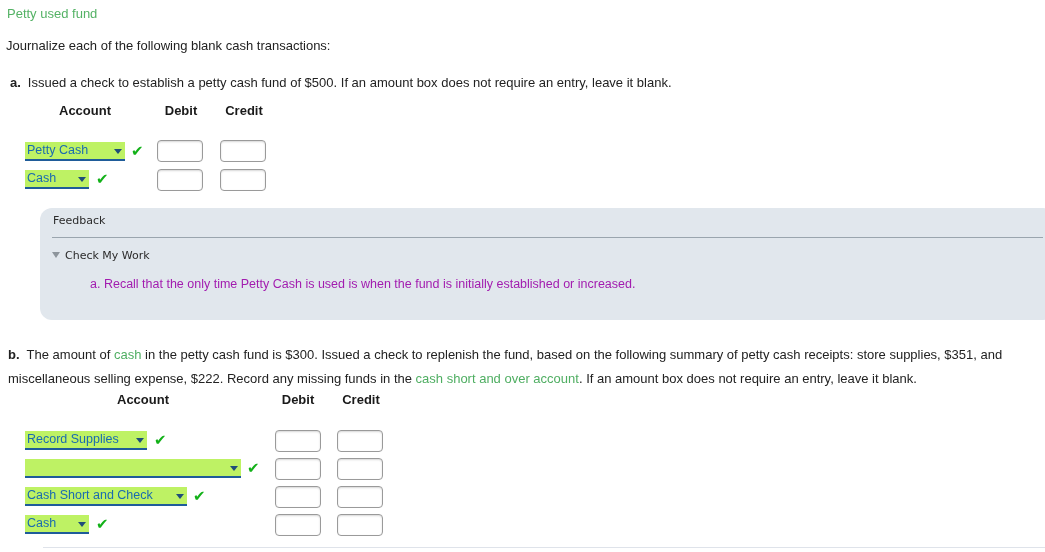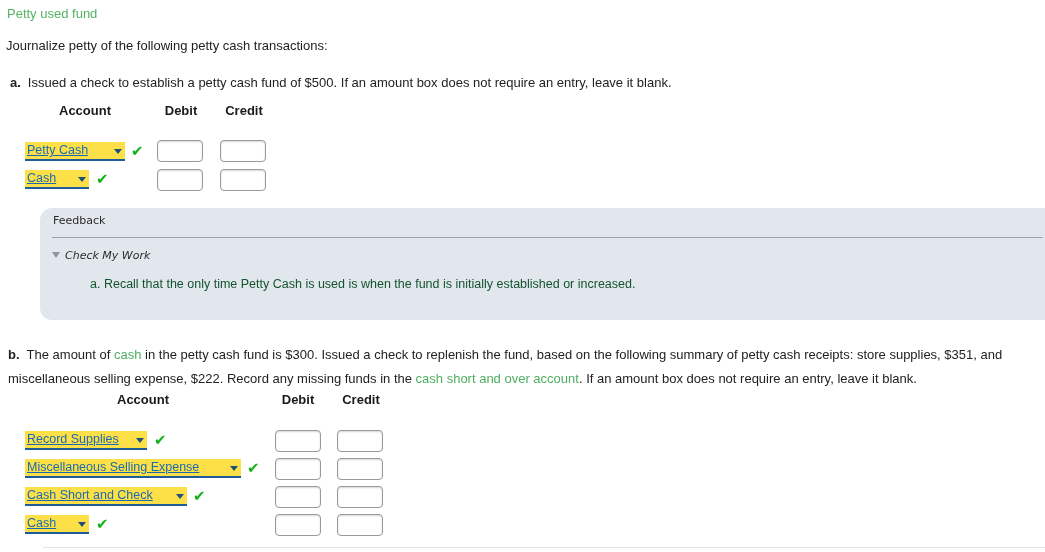--- a/index.html
+++ b/index.html
@@ -73,27 +73,26 @@
     color: #1a1a1a;
     text-align: center;
   }
 
   
   .acct-select {
     position: absolute;
     height: 19px;
     border: none;
     border-bottom: 2px solid #1f5c99;
-    background: #fde047;
+    background: #bef264;
     color: #1a6bb0;
     font-family: "Liberation Sans", sans-serif;
     font-size: 12.5px;
     padding: 0 16px 0 2px;
     line-height: 17px;
-    text-decoration: underline;
     text-decoration-color: #1a6bb0;
     white-space: nowrap;
     overflow: hidden;
     cursor: pointer;
   }
   .acct-select .caret {
     position: absolute;
     right: 3px;
     top: 7px;
     width: 0;
@@ -158,60 +157,59 @@
   }
   .cmw {
     position: absolute;
     left: 12px;
     top: 41px;
     font-size: 11px;
     color: #2b2b2b;
     font-family: "DejaVu Sans", sans-serif;
     cursor: pointer;
     white-space: nowrap;
-    font-style: italic;
   }
   .cmw .tri {
     display: inline-block;
     width: 0; height: 0;
     border-left: 4.5px solid transparent;
     border-right: 4.5px solid transparent;
     border-top: 6px solid #8d959c;
     vertical-align: middle;
     margin-right: 5px;
     position: relative;
     top: -1px;
   }
   .fb-body {
     position: absolute;
     left: 50px;
     top: 69px;
     font-size: 12.5px;
-    color: #14532d;
+    color: #a21caf;
     white-space: nowrap;
   }
 
   
   .bottom-rule {
     position: absolute;
     left: 43px;
     top: 547px;
     width: 1002px;
     height: 1px;
     background: #dfe3ea;
   }
 </style>
 </head>
 <body>
 
 <div class="page">
 
   <div class="qtitle">Petty used fund</div>
 
-  <div class="intro">Journalize petty of the following petty cash transactions:</div>
+  <div class="intro">Journalize each of the following blank cash transactions:</div>
 
   <div class="part-a">
     <span class="plabel">a.</span><span>Issued a check to establish a petty cash fund of $500. If an amount box does not require an entry, leave it blank.</span>
   </div>
 
   <div class="jhead" style="left:38px; top:103px; width:94px;">Account</div>
   <div class="jhead" style="left:155px; top:103px; width:52px;">Debit</div>
   <div class="jhead" style="left:218px; top:103px; width:52px;">Credit</div>
 
   <div class="acct-select" style="left:25px; top:142px; width:100px;">
@@ -249,21 +247,20 @@
 
   <div class="acct-select" style="left:25px; top:431px; width:122px;">
     <span>Record Supplies</span>
     <span class="caret"></span>
   </div>
   <div class="check" style="left:154px; top:433px;">✔</div>
   <input class="amt" style="left: 275px; top: 430px;" value="">
   <input class="amt" style="left: 337px; top: 430px;" value="">
 
   <div class="acct-select" style="left:25px; top:459px; width:216px;">
-    <span>Miscellaneous Selling Expense</span>
     <span class="caret"></span>
   </div>
   <div class="check" style="left:247px; top:461px;">✔</div>
   <input class="amt" style="left: 275px; top: 458px;" value="">
   <input class="amt" style="left: 337px; top: 458px;" value="">
 
   <div class="acct-select" style="left:25px; top:487px; width:162px;">
     <span>Cash Short and Check</span>
     <span class="caret"></span>
   </div>

